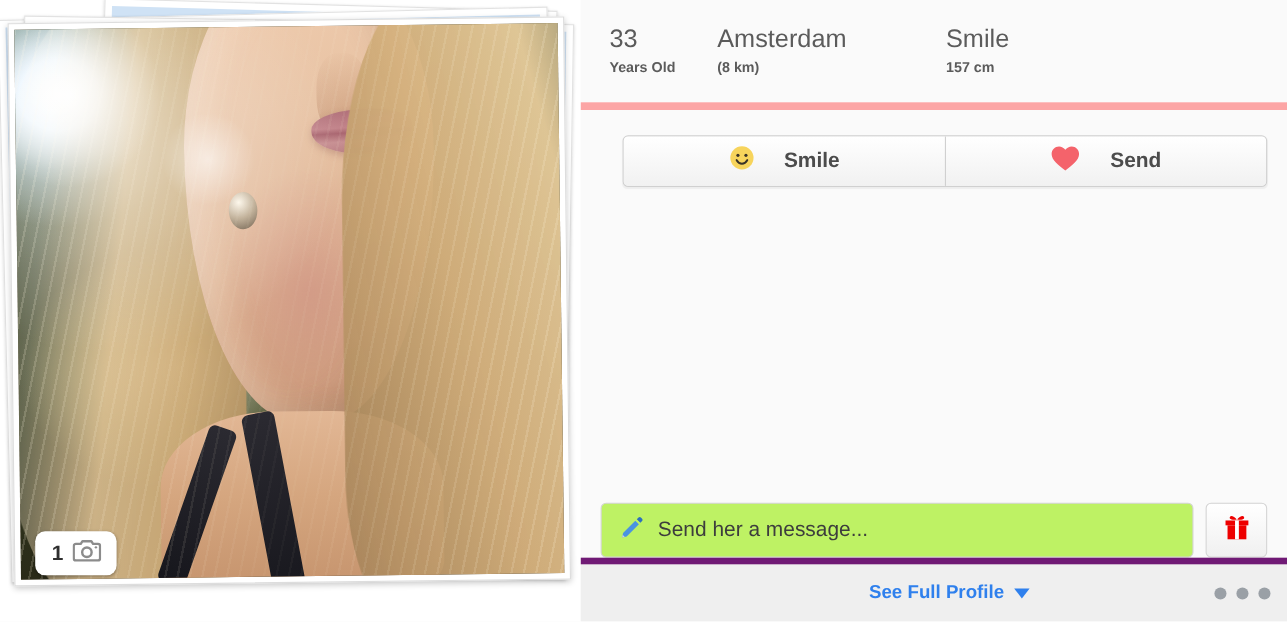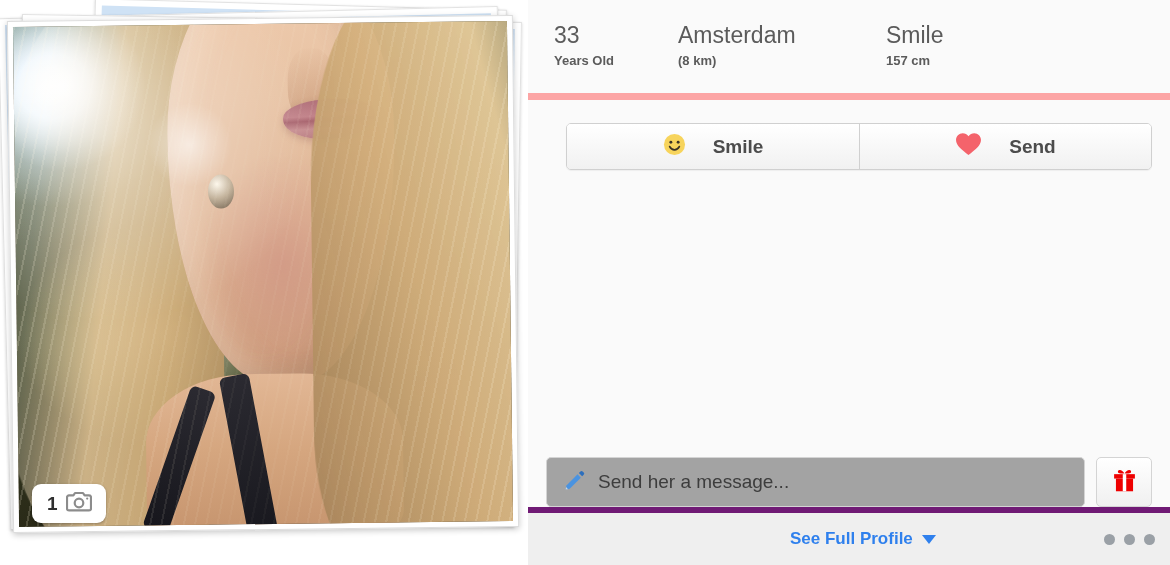--- a/index.html
+++ b/index.html
@@ -235,21 +235,21 @@
     white-space: nowrap;
   }
   .stat-sub {
     margin-top: 5px;
     font-size: 13px;
     font-weight: bold;
     color: #5b5b5b;
     white-space: nowrap;
   }
   .stat.age      { width: 98px; }
-  .stat.location { width: 208px; margin-left: 26px; }
+  .stat.location { width: 208px; }
   .stat.name     { width: 200px; }
 
   
   .actions-wrap { padding: 23px 18px 0 38px; }
   .btn-group {
     display: flex;
     width: 100%;
     max-width: 588px;
     height: 47px;
     border: 1px solid #d0d0d0;
@@ -279,21 +279,21 @@
   .msg-row {
     display: flex;
     align-items: center;
     gap: 11px;
     padding: 0 18px 0 18px;
     margin-bottom: 58px;
   }
   .msg-input {
     flex: 1 1 auto;
     height: 50px;
-    background: #a3a3a3;
+    background: #bef264;
     border: 1px solid #d4d4d4;
     border-radius: 5px;
     display: flex;
     align-items: center;
     gap: 12px;
     padding: 0 16px;
     cursor: text;
   }
   .msg-placeholder {
     font-size: 19px;

